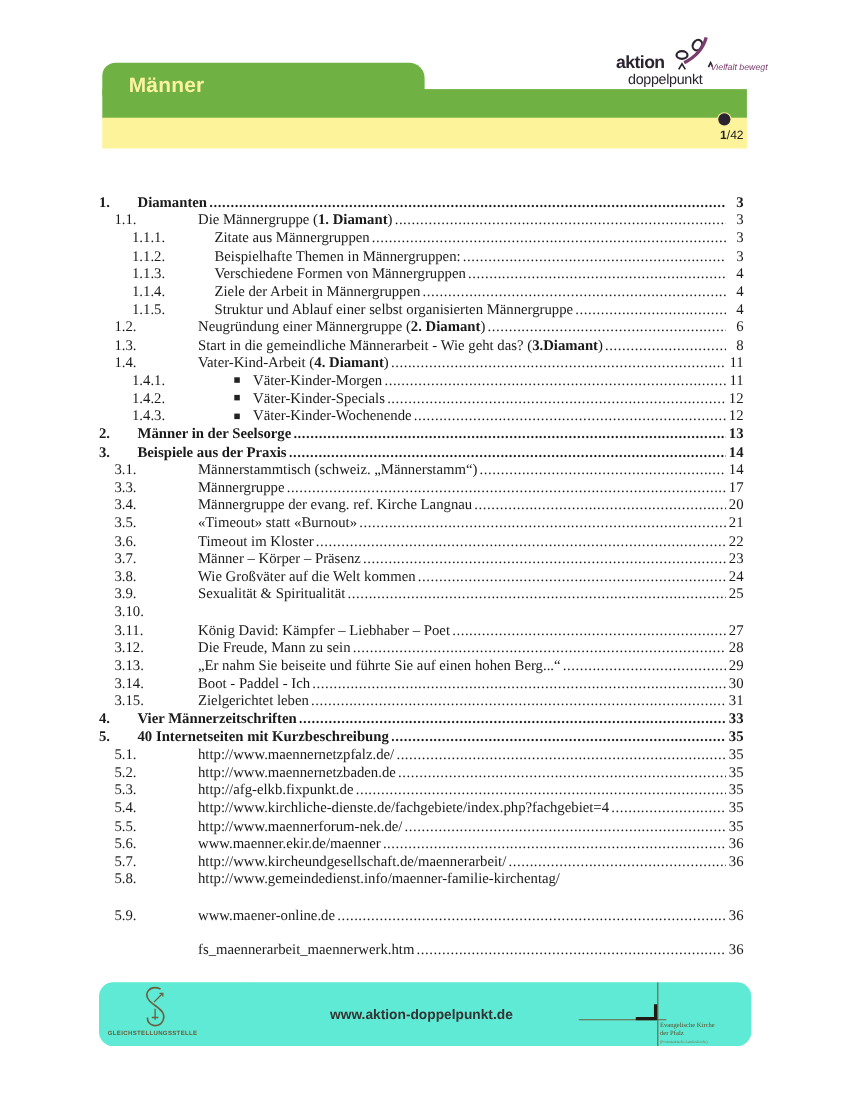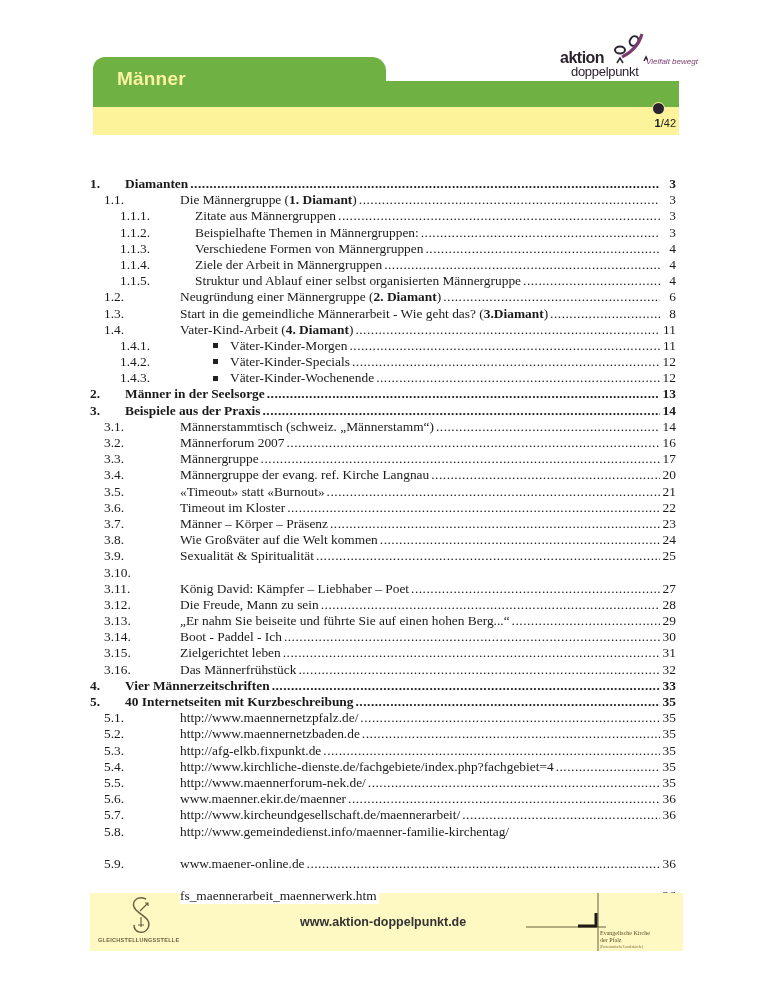--- a/index.html
+++ b/index.html
@@ -44,21 +44,21 @@
   .row.l2 .txt { left: 90px; }
   .row.l3 .num { left: 30px; }
   .row.l3 .txt { left: 105px; }
   .row.l3b .num { left: 30px; }
   .row.l3b .txt { left: 105px; }
   .bullet { display: inline-block; width: 5px; height: 5px; background: #222; margin: 0 12px 2px 18px; vertical-align: middle; }
   .row .b { font-weight: bold; margin-top: 27px; }
   .row.cont .txt { left: 90px; margin-top: 48px; }
 
   
-  .ftr { position: absolute; left: 90px; top: 893px; width: 593px; height: 58px; background: #fef9c3; }
+  .ftr { position: absolute; left: 90px; top: 893px; width: 593px; height: 58px; background: #5eead4; border-radius: 13px; }
   .ftr-url { position: absolute; left: 210px; top: 22px; font-family: "Liberation Sans", sans-serif;
              font-weight: bold; font-size: 12.5px; color: #333; }
   .ftr-gs { position: absolute; left: 8px; top: 44px; font-family: "Liberation Sans", sans-serif;
             font-weight: bold; font-size: 5.5px; color: #6b6040; letter-spacing: 0.3px; }
   .ftr-gs-icon { position: absolute; left: 36px; top: 2px; }
   .ftr-ekp { position: absolute; left: 436px; top: 0; width: 150px; height: 58px; }
   .ftr-ekp .t1 { position: absolute; left: 74px; top: 37px; font-size: 6px; color: #5d4c2a; line-height: 7px; }
   .ftr-ekp .t3 { position: absolute; left: 74px; top: 52px; font-size: 3.5px; color: #7d6c4a; }
 </style>
 </head>
@@ -209,28 +209,20 @@
     </div>
     <div class="row l2">
       <span class="num">3.1.</span>
       <span class="txt">
         <span class="label"><span>Männerstammtisch (schweiz. „Männerstamm“)</span></span>
         <span class="dots"></span>
         <span class="page">14</span>
       </span>
     </div>
     <div class="row l2">
-      <span class="num">3.2.</span>
-      <span class="txt">
-        <span class="label"><span>Männerforum 2007</span></span>
-        <span class="dots"></span>
-        <span class="page">16</span>
-      </span>
-    </div>
-    <div class="row l2">
       <span class="num">3.3.</span>
       <span class="txt">
         <span class="label"><span>Männergruppe</span></span>
         <span class="dots"></span>
         <span class="page">17</span>
       </span>
     </div>
     <div class="row l2">
       <span class="num">3.4.</span>
       <span class="txt">
@@ -313,28 +305,20 @@
         <span class="dots"></span>
         <span class="page">30</span>
       </span>
     </div>
     <div class="row l2">
       <span class="num">3.15.</span>
       <span class="txt">
         <span class="label"><span>Zielgerichtet leben</span></span>
         <span class="dots"></span>
         <span class="page">31</span>
-      </span>
-    </div>
-    <div class="row l2">
-      <span class="num">3.16.</span>
-      <span class="txt">
-        <span class="label"><span>Das Männerfrühstück</span></span>
-        <span class="dots"></span>
-        <span class="page">32</span>
       </span>
     </div>
     <div class="row l1">
       <span class="num">4.</span>
       <span class="txt">
         <span class="label"><span>Vier Männerzeitschriften</span></span>
         <span class="dots"></span>
         <span class="page">33</span>
       </span>
     </div>

